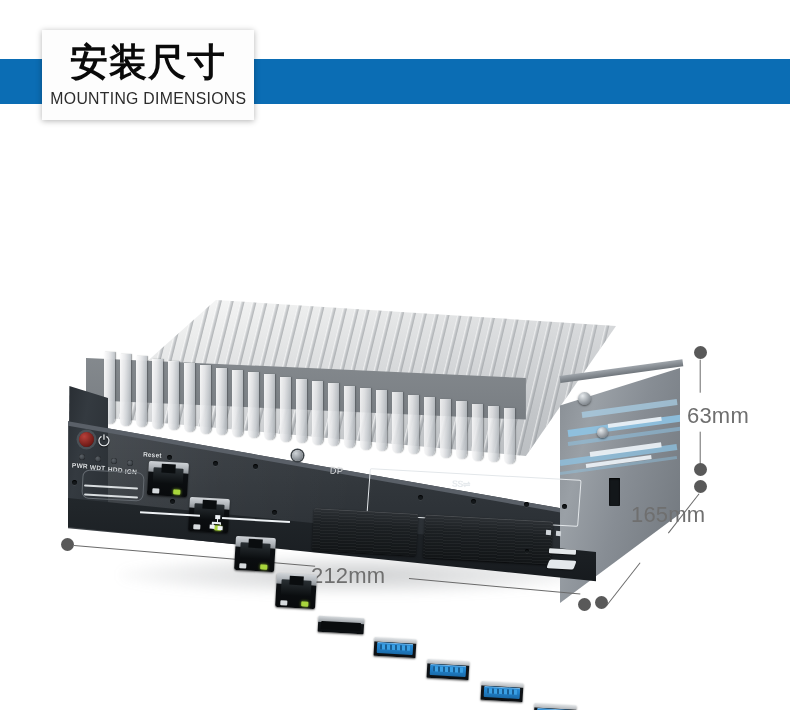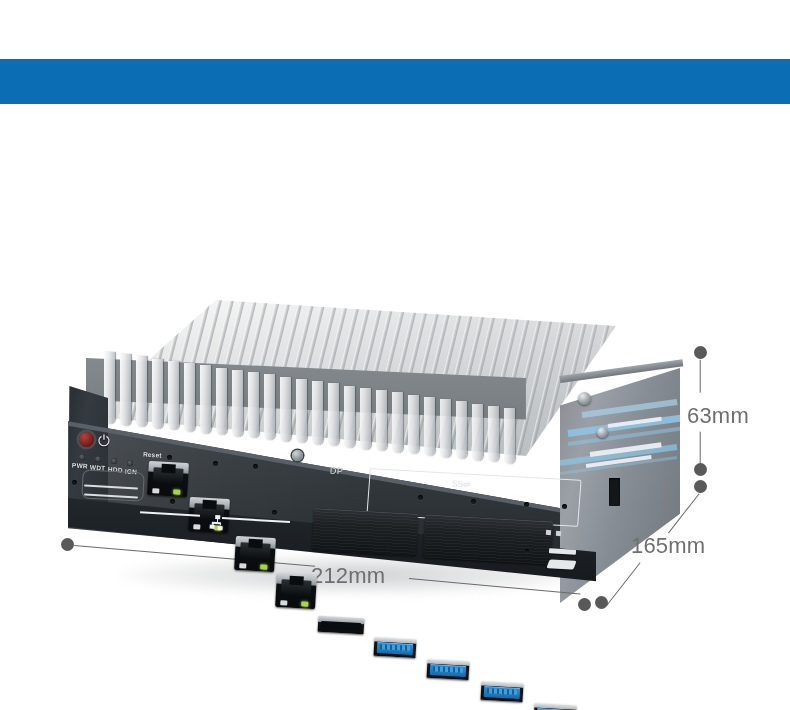--- a/index.html
+++ b/index.html
@@ -261,20 +261,24 @@
     z-index:7;transform-origin:0 50%;
   }
 </style>
 </head>
 <body>
 
 <div id="root">
 
   <div class="banner"></div>
 
+  <div class="title-card">
+    <div class="title-cn">安装尺寸</div>
+    <div class="title-en">MOUNTING DIMENSIONS</div>
+  </div>
 
   <div class="shadowblob"></div>
 
   <div id="device"></div>
 
   <div class="hs-wrap">
     <div class="hs-top"></div>
     <div class="fins" id="finlayer">
         <div class="fin" style="left: 10px; opacity: 0.95; transform: rotate(14.5deg);"></div>
         <div class="fin" style="left: 21.5556px; opacity: 0.95; transform: rotate(14.47deg);"></div>
@@ -466,21 +470,21 @@
   <div class="tiny-sq" style="left:556px;top:531px;z-index:10;transform:rotate(3.2deg);"></div>
 
   <div class="dot" style="left:694px;top:346px;width:13px;height:13px;"></div>
   <div class="dline" style="left:700px;top:359px;width:33px;height:1.4px;transform:rotate(90deg);"></div>
   <div class="dim-label" style="left:687px;top:403px;">63mm</div>
   <div class="dline" style="left:700px;top:431px;width:33px;height:1.4px;transform:rotate(90deg);"></div>
   <div class="dot" style="left:694px;top:463px;width:13px;height:13px;"></div>
 
   <div class="dot" style="left:694px;top:480px;width:13px;height:13px;"></div>
   <div class="dline" style="left:699px;top:493px;width:50px;height:1.3px;transform:rotate(128deg);"></div>
-  <div class="dim-label" style="left:631px;top:533px;">165mm</div>
+  <div class="dim-label" style="left:631px;top:502px;">165mm</div>
   <div class="dline" style="left:640px;top:562px;width:54px;height:1.3px;transform:rotate(128deg);"></div>
   <div class="dot" style="left:595px;top:596px;width:13px;height:13px;"></div>
 
   <div class="dot" style="left:61px;top:538px;width:13px;height:13px;"></div>
   <div class="dline" style="left:74px;top:545px;width:242px;height:1.3px;transform:rotate(4.9deg);"></div>
   <div class="dim-label" style="left:311px;top:563px;">212mm</div>
   <div class="dline" style="left:409px;top:578px;width:172px;height:1.3px;transform:rotate(5.2deg);"></div>
   <div class="dot" style="left:578px;top:598px;width:13px;height:13px;"></div>
 
 </div>

